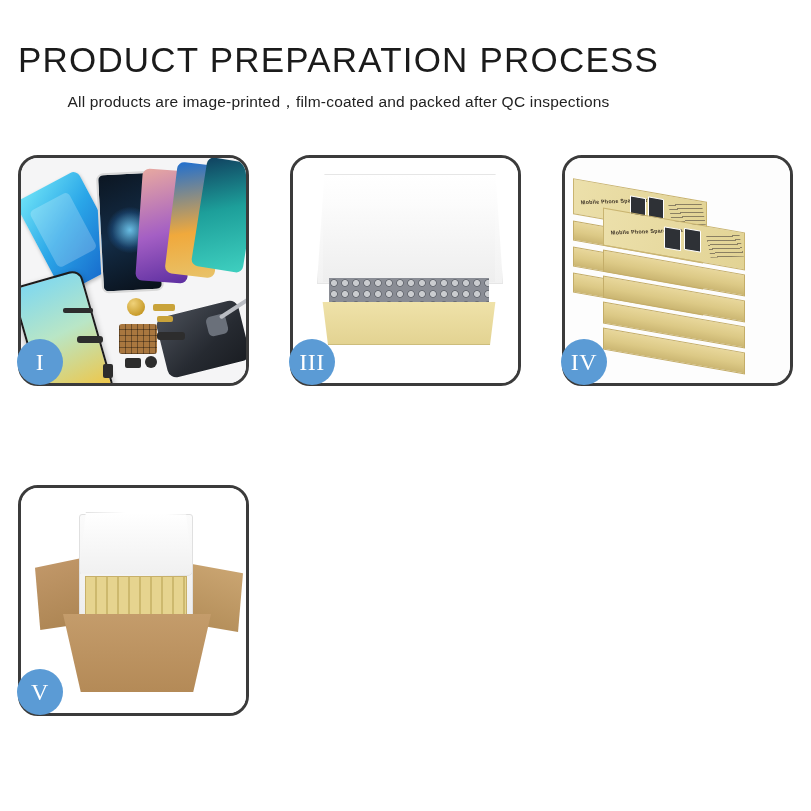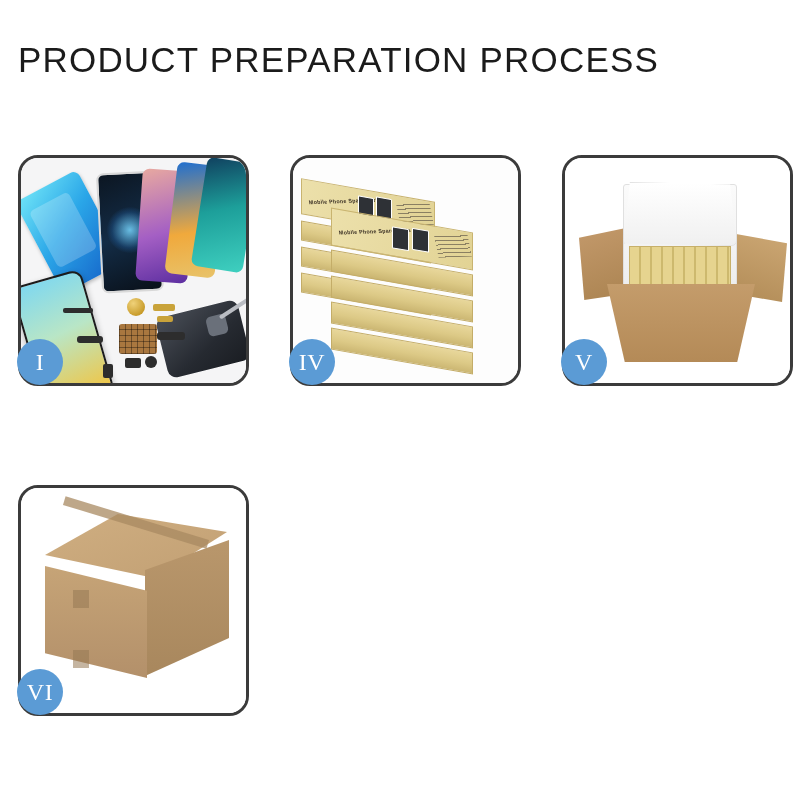--- a/index.html
+++ b/index.html
@@ -242,20 +242,21 @@
     background:rgba(168,138,98,.75);transform:rotate(17deg);}
   .c6-label{position:absolute;background:rgba(150,120,84,.55);}
 </style>
 </head>
 <body>
 
 <div class="page">
 
   <div class="header">
     <div class="title">PRODUCT PREPARATION PROCESS</div>
+    <div class="subtitle">All products are image-printed，film-coated and packed after QC inspections</div>
   </div>
 
   <div class="grid">
 
     <div class="panel">
       <div class="panel-inner p1">
         <div class="scr a"></div>
         <div class="scr b"></div>
         <div class="scr c"></div>
         <div class="scr d"></div>
@@ -271,20 +272,29 @@
         <div class="chip" style="left:136px;top:174px;width:28px;height:8px;border-radius:3px;"></div>
         <div class="chip" style="left:104px;top:200px;width:16px;height:10px;border-radius:2px;"></div>
         <div class="chip" style="left:82px;top:206px;width:10px;height:14px;border-radius:2px;"></div>
         <div class="chip" style="left:124px;top:198px;width:12px;height:12px;border-radius:50%;"></div>
         <div class="tool"></div>
       </div>
       <div class="badge">I</div>
     </div>
 
 
+    <div class="panel">
+      <div class="panel-inner p3">
+        <div class="box3-lid"></div>
+        <div class="box3-foam"></div>
+        <div class="box3-bubble"></div>
+        <div class="box3-base"></div>
+      </div>
+      <div class="badge">III</div>
+    </div>
 
     <div class="panel">
       <div class="panel-inner p4">
         <div class="stackbox" style="left:8px;top:74px;width:128px;height:18px;transform:skewY(10deg);"></div>
         <div class="stackbox" style="left:8px;top:100px;width:128px;height:18px;transform:skewY(10deg);"></div>
         <div class="stackbox" style="left:8px;top:126px;width:128px;height:18px;transform:skewY(10deg);"></div>
 
         <div class="lidface" style="left:8px;top:32px;width:132px;height:34px;transform:skewY(10deg);">
           <div class="lidtext" style="left:6px;top:11px;">Mobile Phone Spare Parts</div>
           <div class="lidimg" style="left:56px;top:6px;width:14px;height:19px;"></div>
@@ -312,26 +322,15 @@
         <div class="flapL"></div>
         <div class="flapR"></div>
         <div class="foamBox"></div>
         <div class="yellowSlabs"></div>
         <div class="foamLid"></div>
         <div class="cartonBody"></div>
       </div>
       <div class="badge">V</div>
     </div>
 
-    <div class="panel">
-      <div class="panel-inner p6">
-        <div class="c6-top"></div>
-        <div class="c6-side"></div>
-        <div class="c6-front"></div>
-        <div class="c6-tape"></div>
-        <div class="c6-label" style="left:52px;top:102px;width:16px;height:18px;"></div>
-        <div class="c6-label" style="left:52px;top:162px;width:16px;height:18px;"></div>
-      </div>
-      <div class="badge">VI</div>
-    </div>
 
   </div>
 </div>
 
 </body></html>

